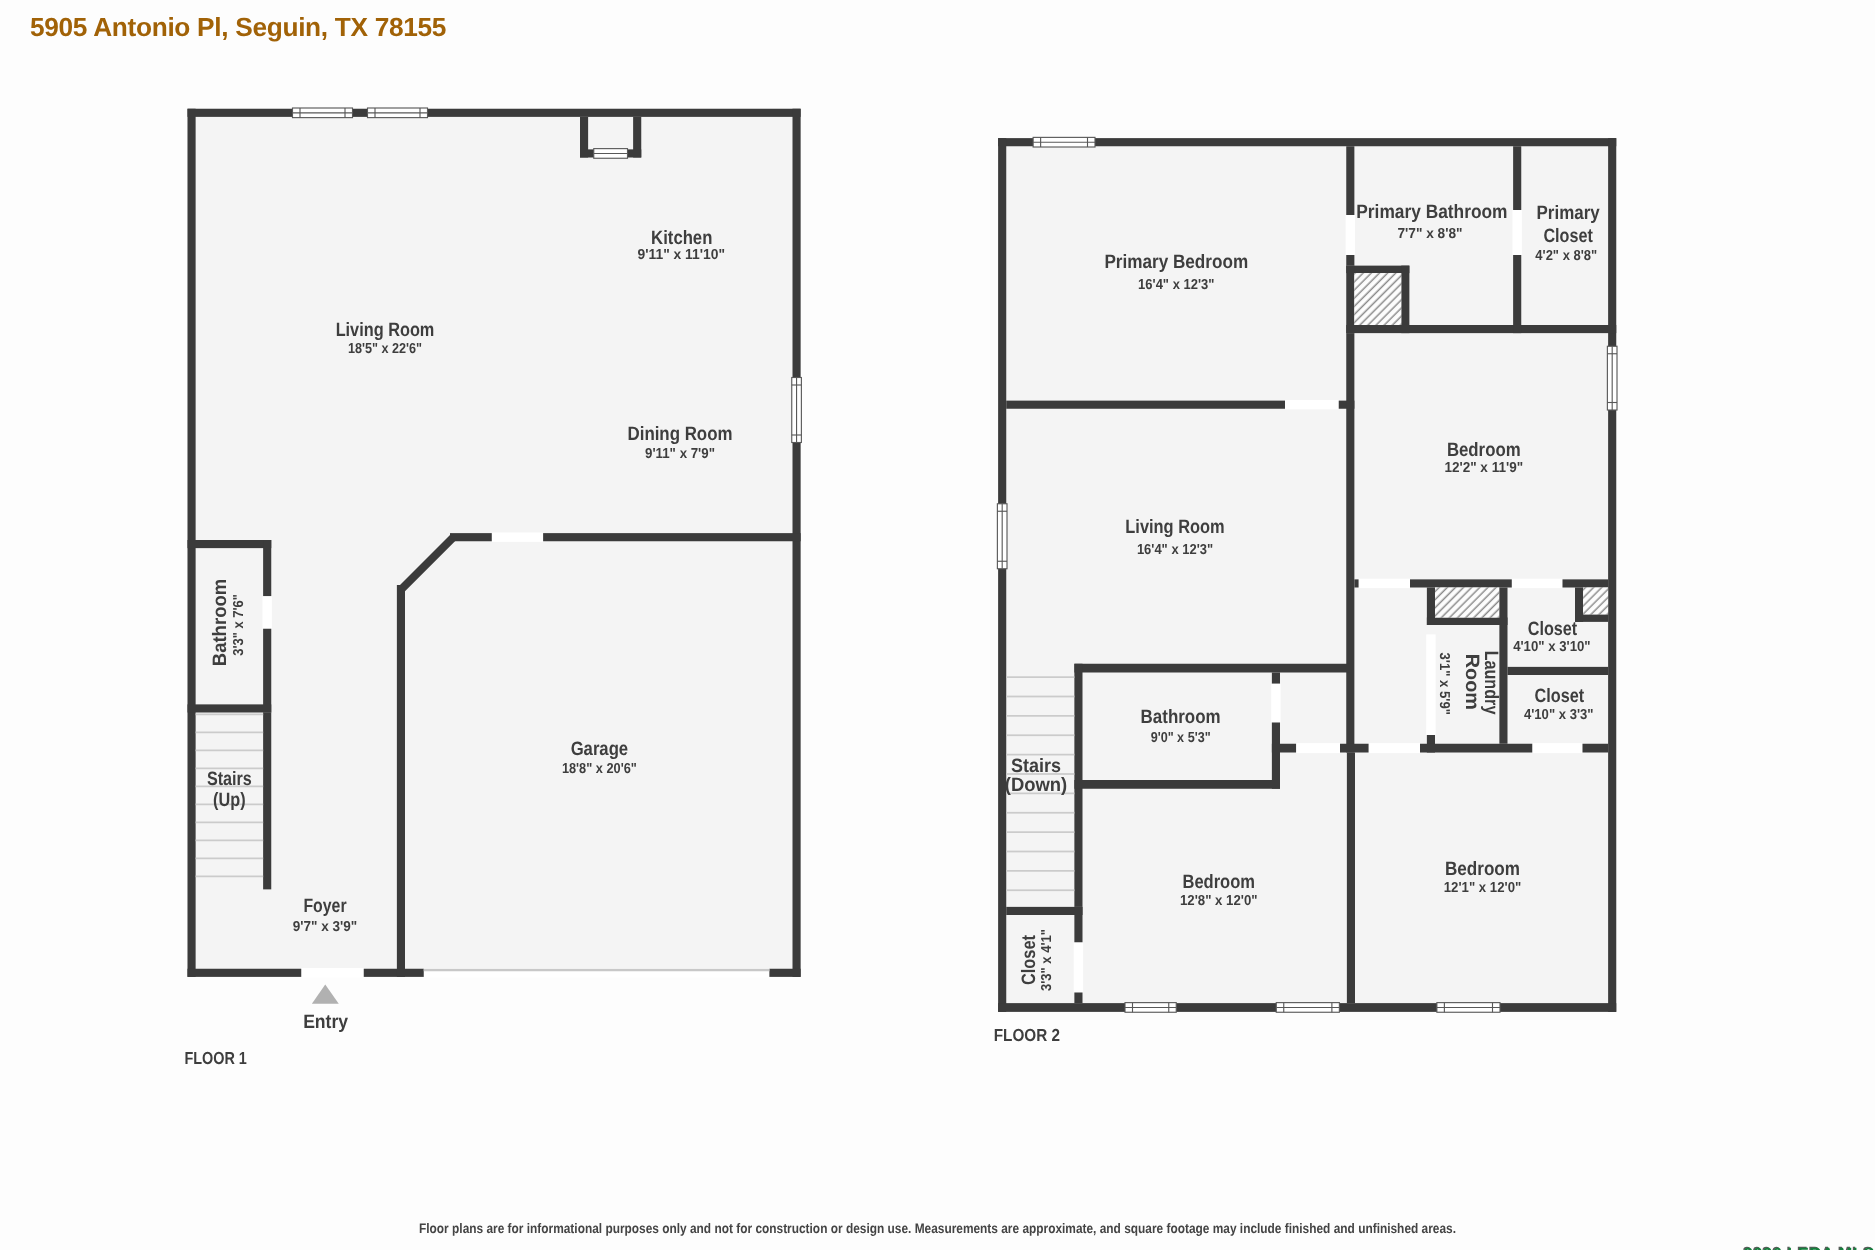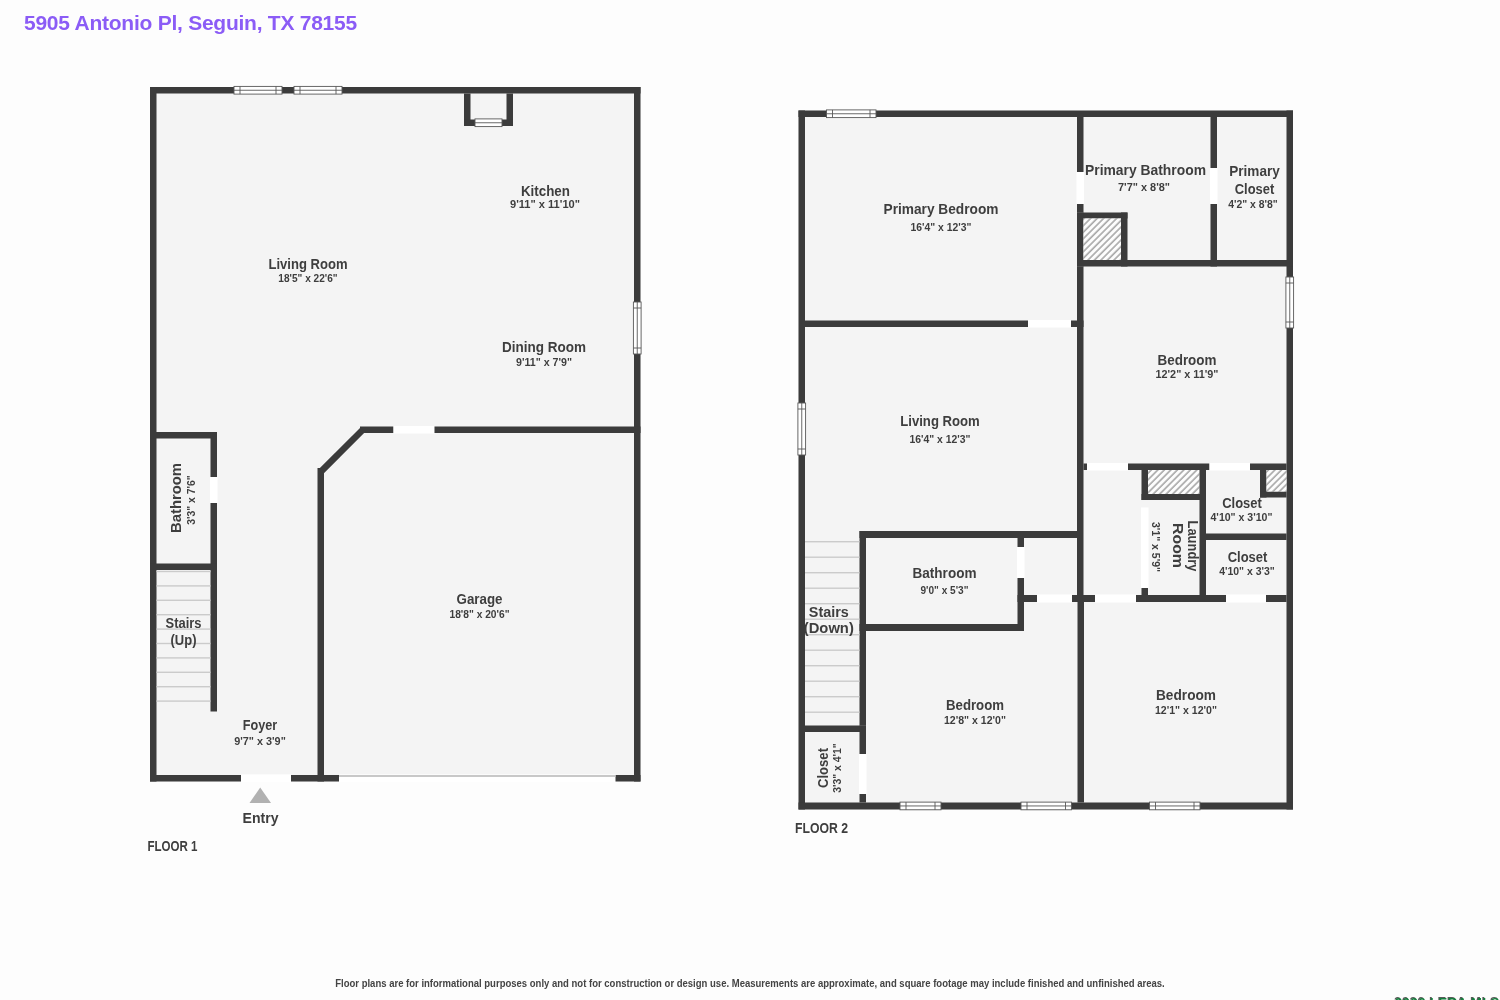--- a/index.html
+++ b/index.html
@@ -5,21 +5,21 @@
   html,body{margin:0;padding:0;}
   body{width:1500px;height:1000px;background:#fdfdfd;font-family:"Liberation Sans", sans-serif;position:relative;overflow:hidden;}
   svg{position:absolute;left:0;top:0;}
   text{font-family:"Liberation Sans", sans-serif;font-weight:bold;fill:#3e3e3e;}
   .n{font-size:15.5px;}
   .d{font-size:11.5px;}
 </style>
 </head>
 <body>
 
-<div style="position:absolute;left:24px;top:11px;font-size:21px;font-weight:bold;color:#8b5cf6;letter-spacing:-0.25px;">5905 Antonio Pl, Seguin, TX 78155</div>
+<div style="position:absolute;left:24px;top:11px;font-size:21px;font-weight:bold;color:#a16207;letter-spacing:-0.25px;">5905 Antonio Pl, Seguin, TX 78155</div>
 
 <svg width="1500" height="1000" viewBox="0 0 1500 1000">
 <defs>
 <pattern id="hatch" width="4.6" height="4.6" patternUnits="userSpaceOnUse" patternTransform="rotate(45)">
 <rect width="4.6" height="4.6" fill="#fdfdfd"></rect>
 <line x1="1" y1="0" x2="1" y2="4.6" stroke="#8a8a8a" stroke-width="1.2"></line>
 </pattern>
 </defs>
 
 <g id="floor1">

